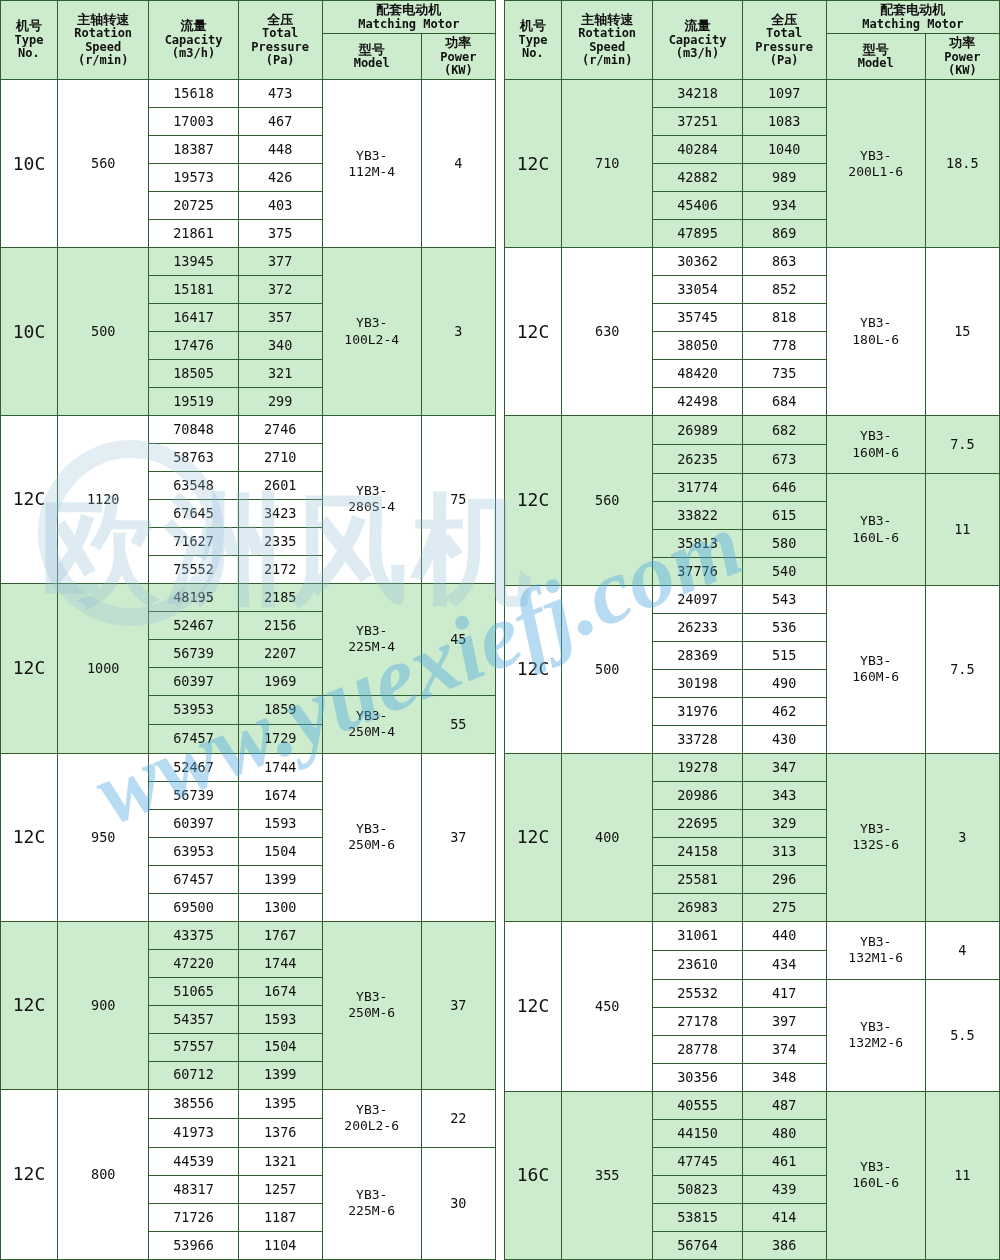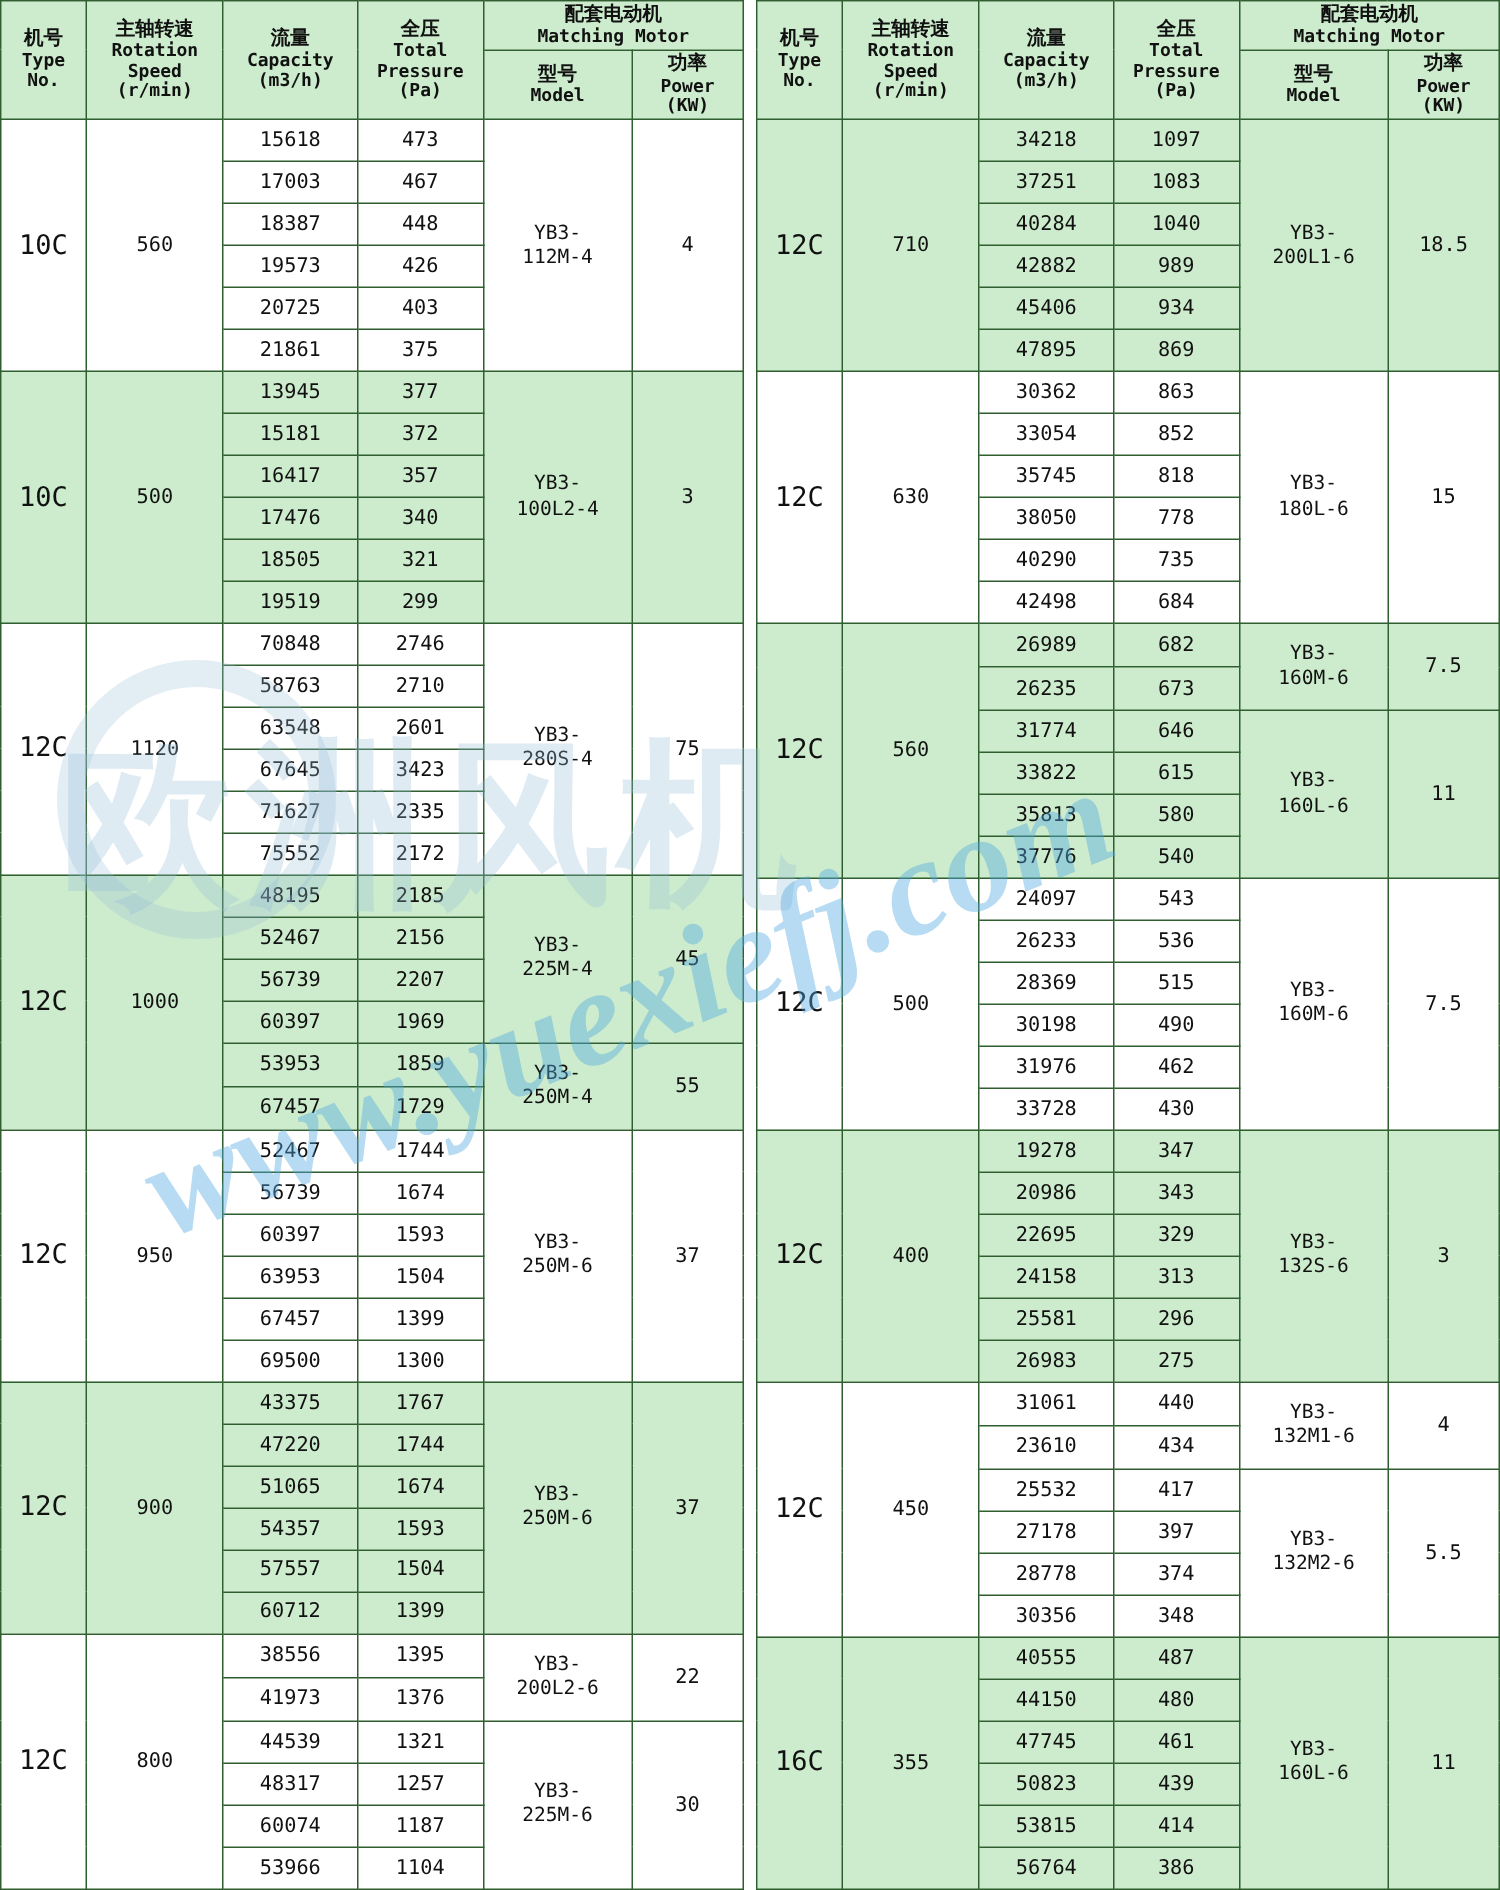--- a/index.html
+++ b/index.html
@@ -362,21 +362,21 @@
               <div>YB3-</div>
               <div>225M-6</div>
             </td>
             <td rowspan="4" class="num">30</td>
           </tr>
           <tr class="grp-white">
             <td class="num">48317</td>
             <td class="num">1257</td>
           </tr>
           <tr class="grp-white">
-            <td class="num">60074</td>
+            <td class="num">71726</td>
             <td class="num">1187</td>
           </tr>
           <tr class="grp-white">
             <td class="num">53966</td>
             <td class="num">1104</td>
           </tr>
         </tbody>
     </table>
   </div>
 
@@ -482,21 +482,21 @@
           </tr>
           <tr class="grp-white">
             <td class="num">35745</td>
             <td class="num">818</td>
           </tr>
           <tr class="grp-white">
             <td class="num">38050</td>
             <td class="num">778</td>
           </tr>
           <tr class="grp-white">
-            <td class="num">40290</td>
+            <td class="num">48420</td>
             <td class="num">735</td>
           </tr>
           <tr class="grp-white">
             <td class="num">42498</td>
             <td class="num">684</td>
           </tr>
           <tr class="grp-green">
             <td rowspan="6" class="typecell">12C</td>
             <td rowspan="6" class="num">560</td>
             <td class="num">26989</td>

